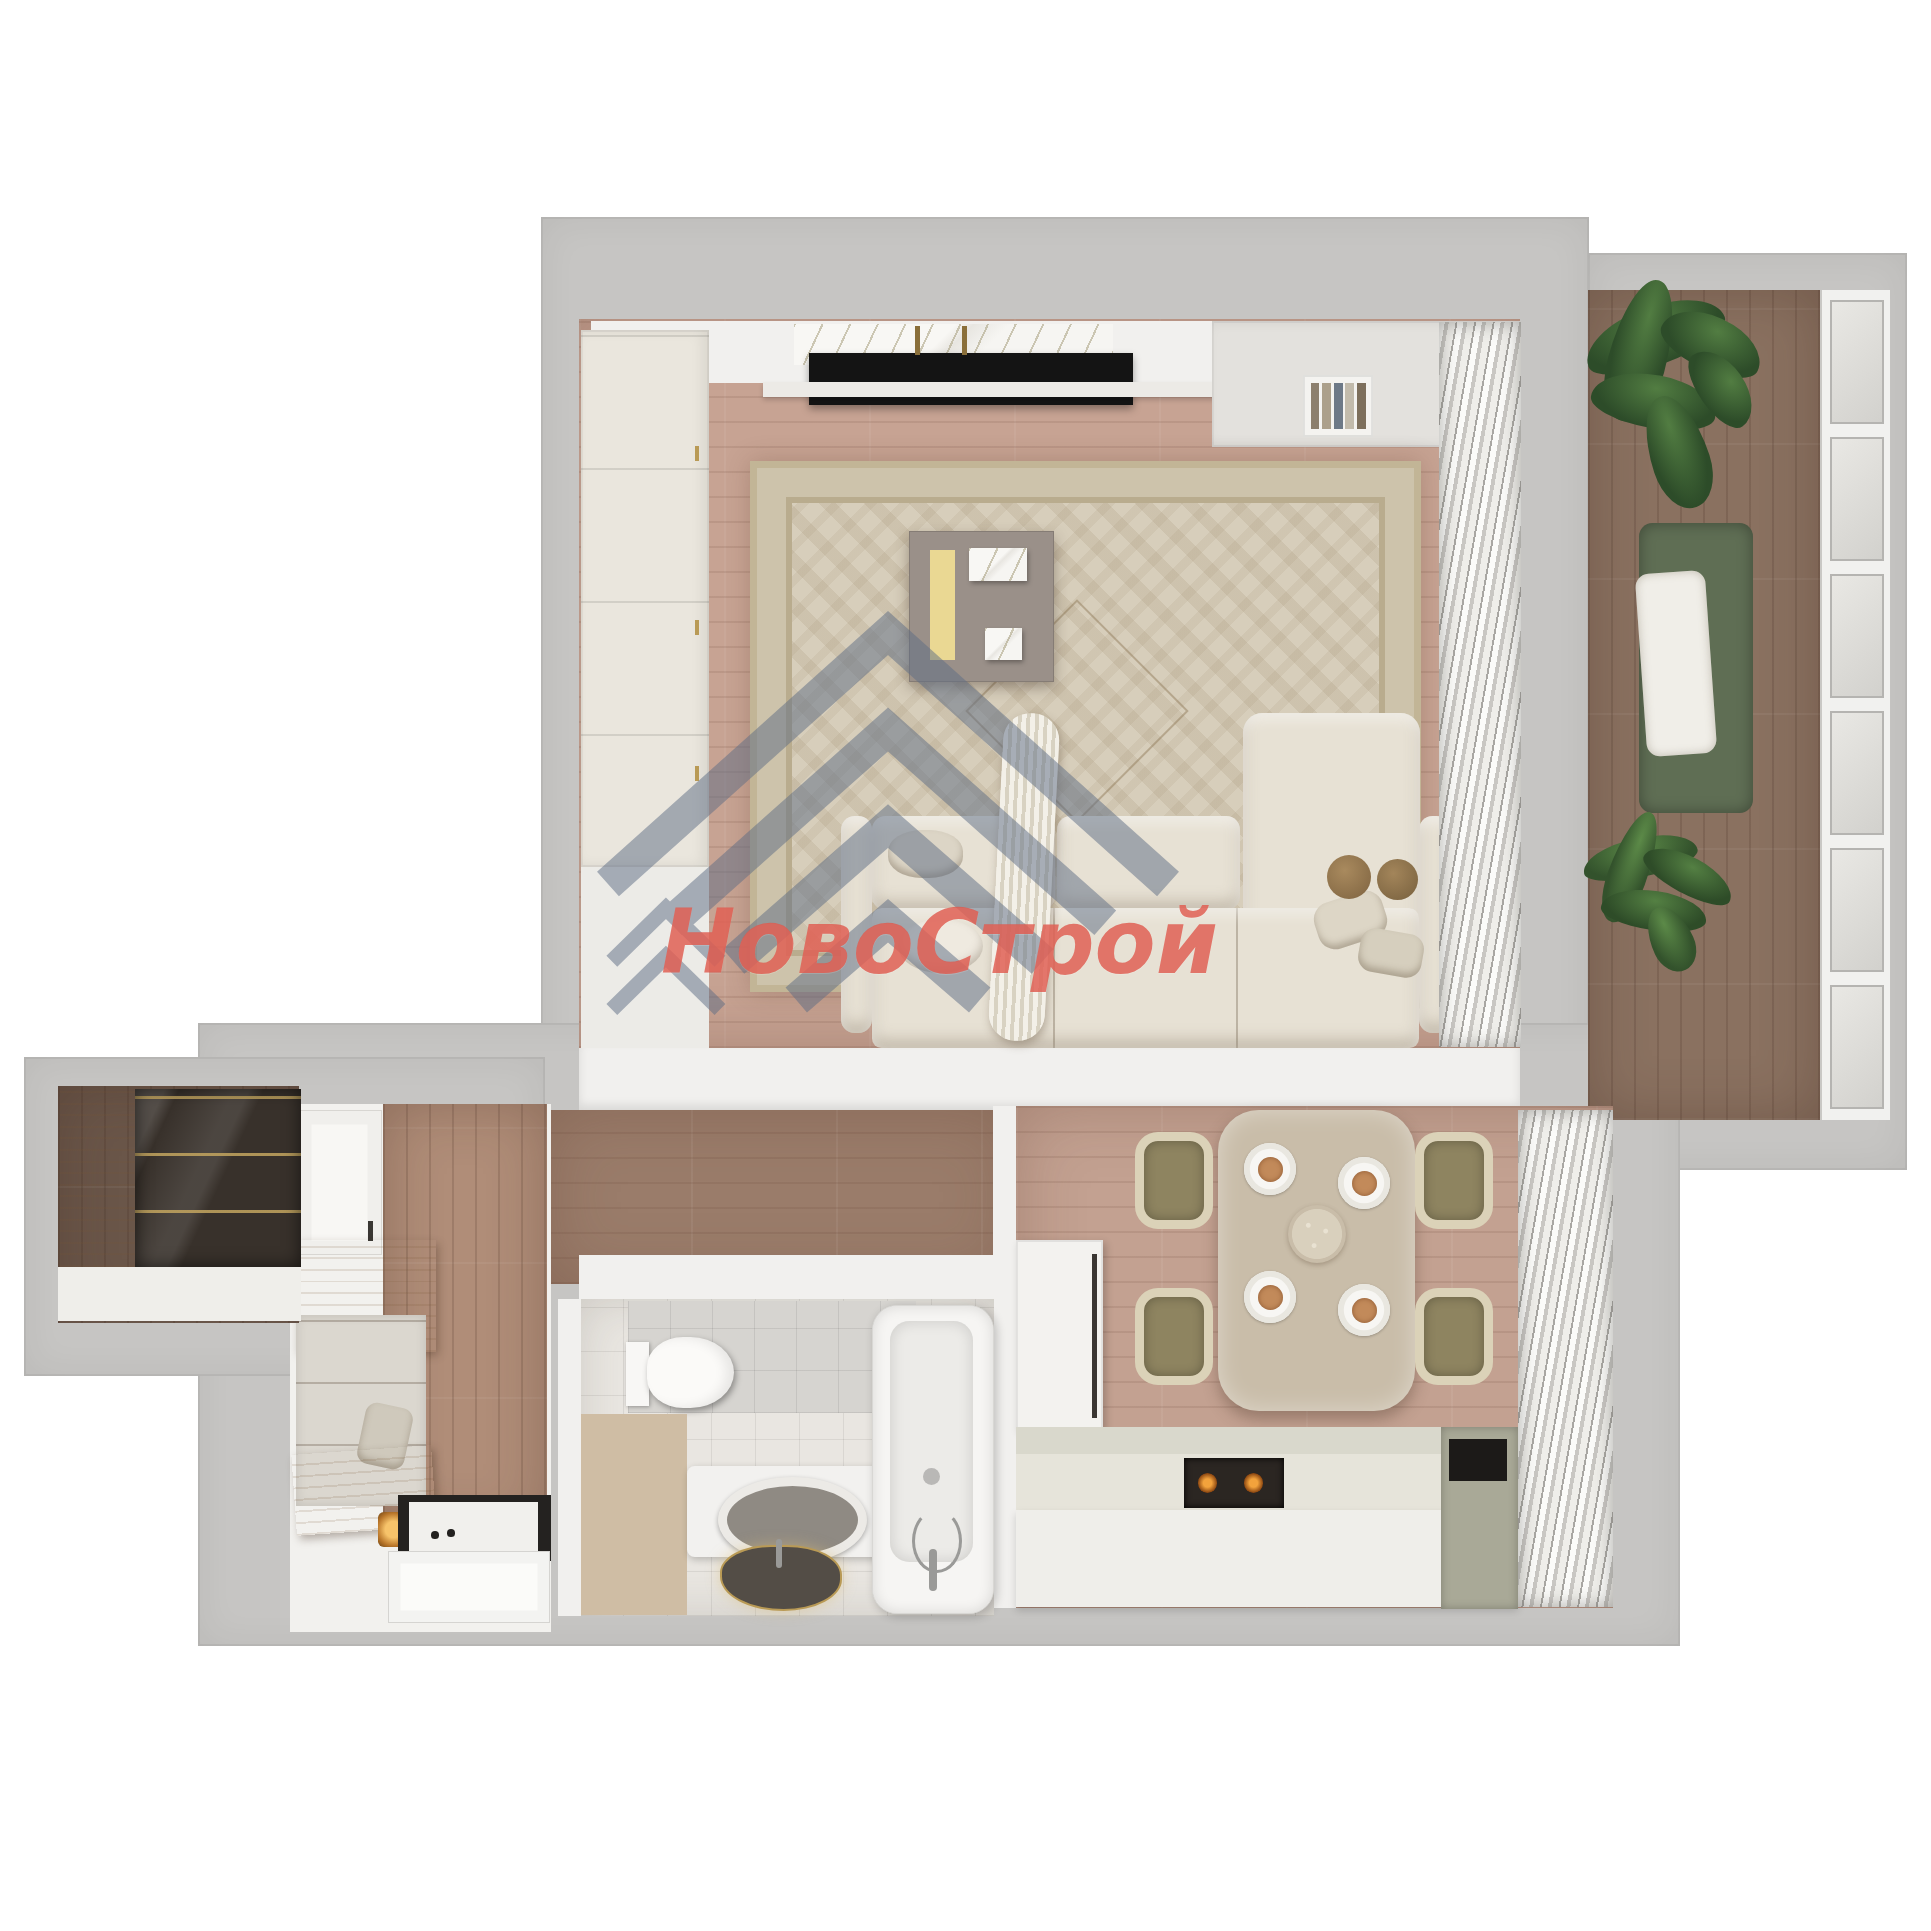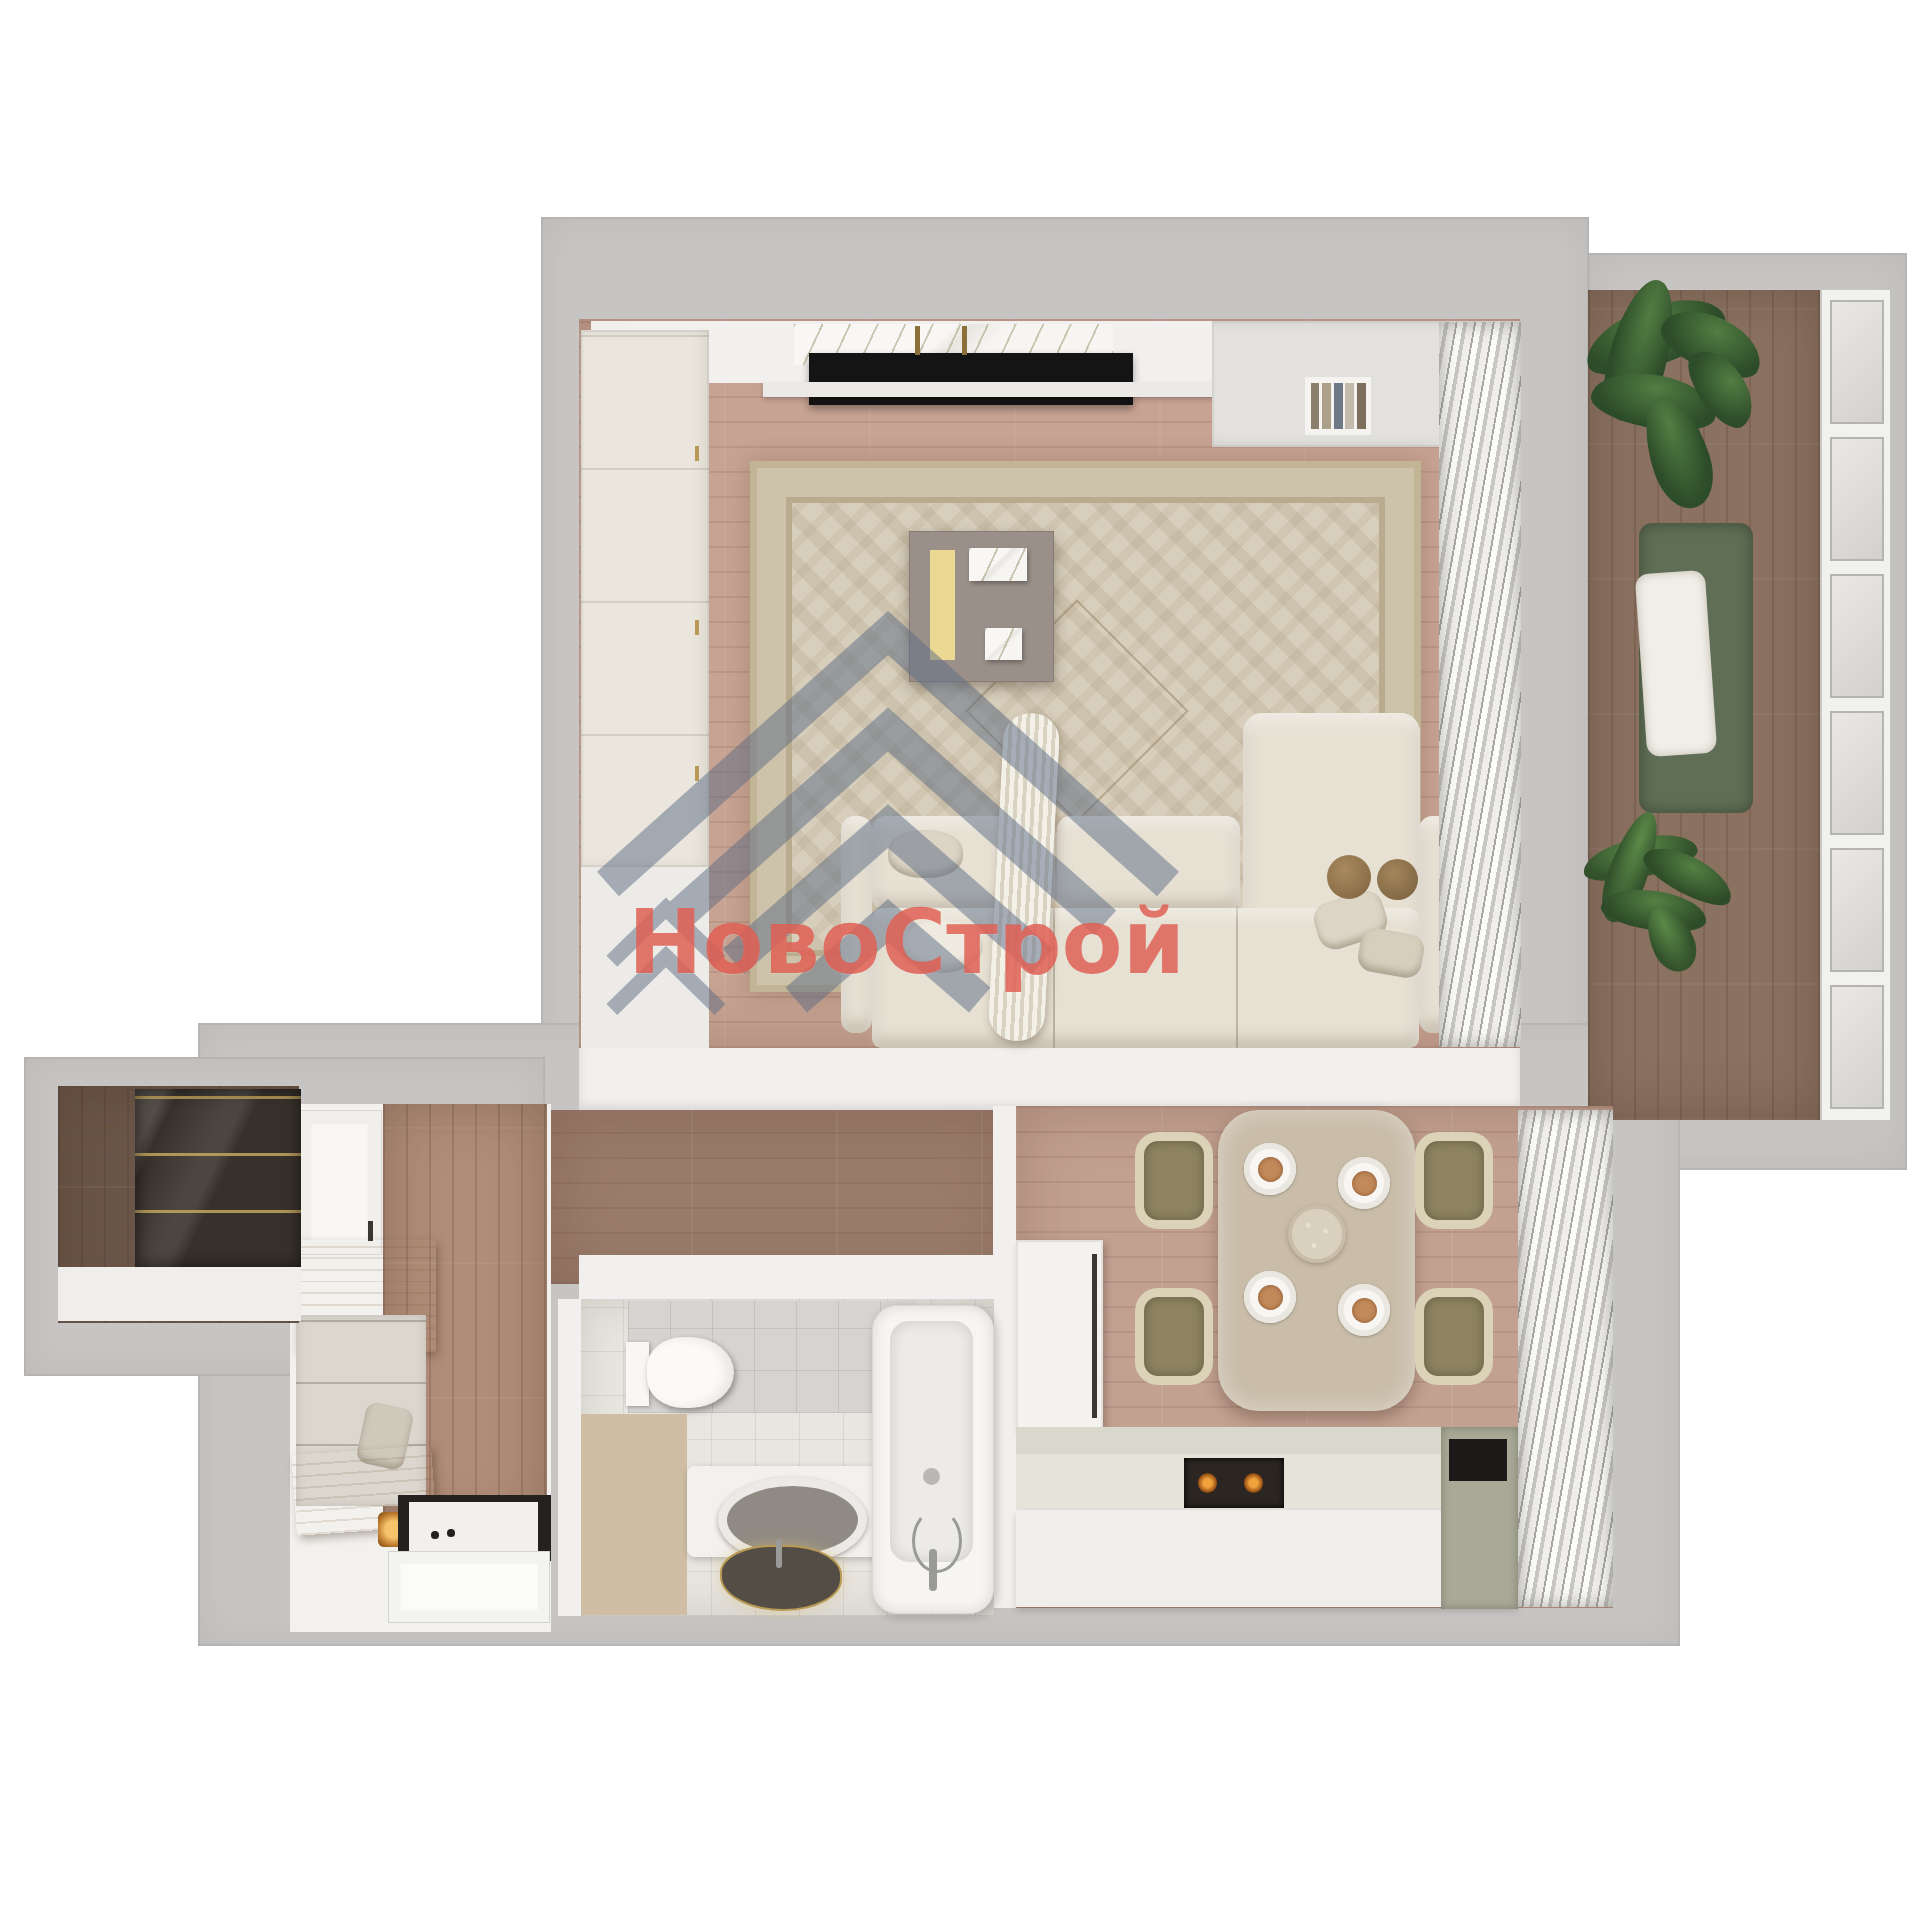--- a/index.html
+++ b/index.html
@@ -237,17 +237,17 @@
         <path d="M30 320 L320 60 L610 320"></path>
         <path d="M95 360 L320 160 L545 360"></path>
         <path d="M160 400 L320 260 L480 400"></path>
         <path d="M225 440 L320 358 L415 440"></path>
       </g>
       <g fill="none" stroke="#5e6d85" stroke-width="16">
         <path d="M34 400 L90 345 L146 400"></path>
         <path d="M34 450 L90 395 L146 450"></path>
       </g>
     </svg>
-    <div class="a wm-text" style="left:617px;top:898px;width:579px;font-size:89px;color:rgba(223,90,78,.82);text-shadow:0 1px 0 rgba(255,255,255,.15);">НовоСтрой</div>
+    <div class="a wm-text" style="left:650px;top:898px;width:579px;font-size:89px;color:rgba(223,90,78,.82);text-shadow:0 1px 0 rgba(255,255,255,.15);font-style:italic;">НовоСтрой</div>
   </div>
 
 </div>
 
 
 </body></html>

